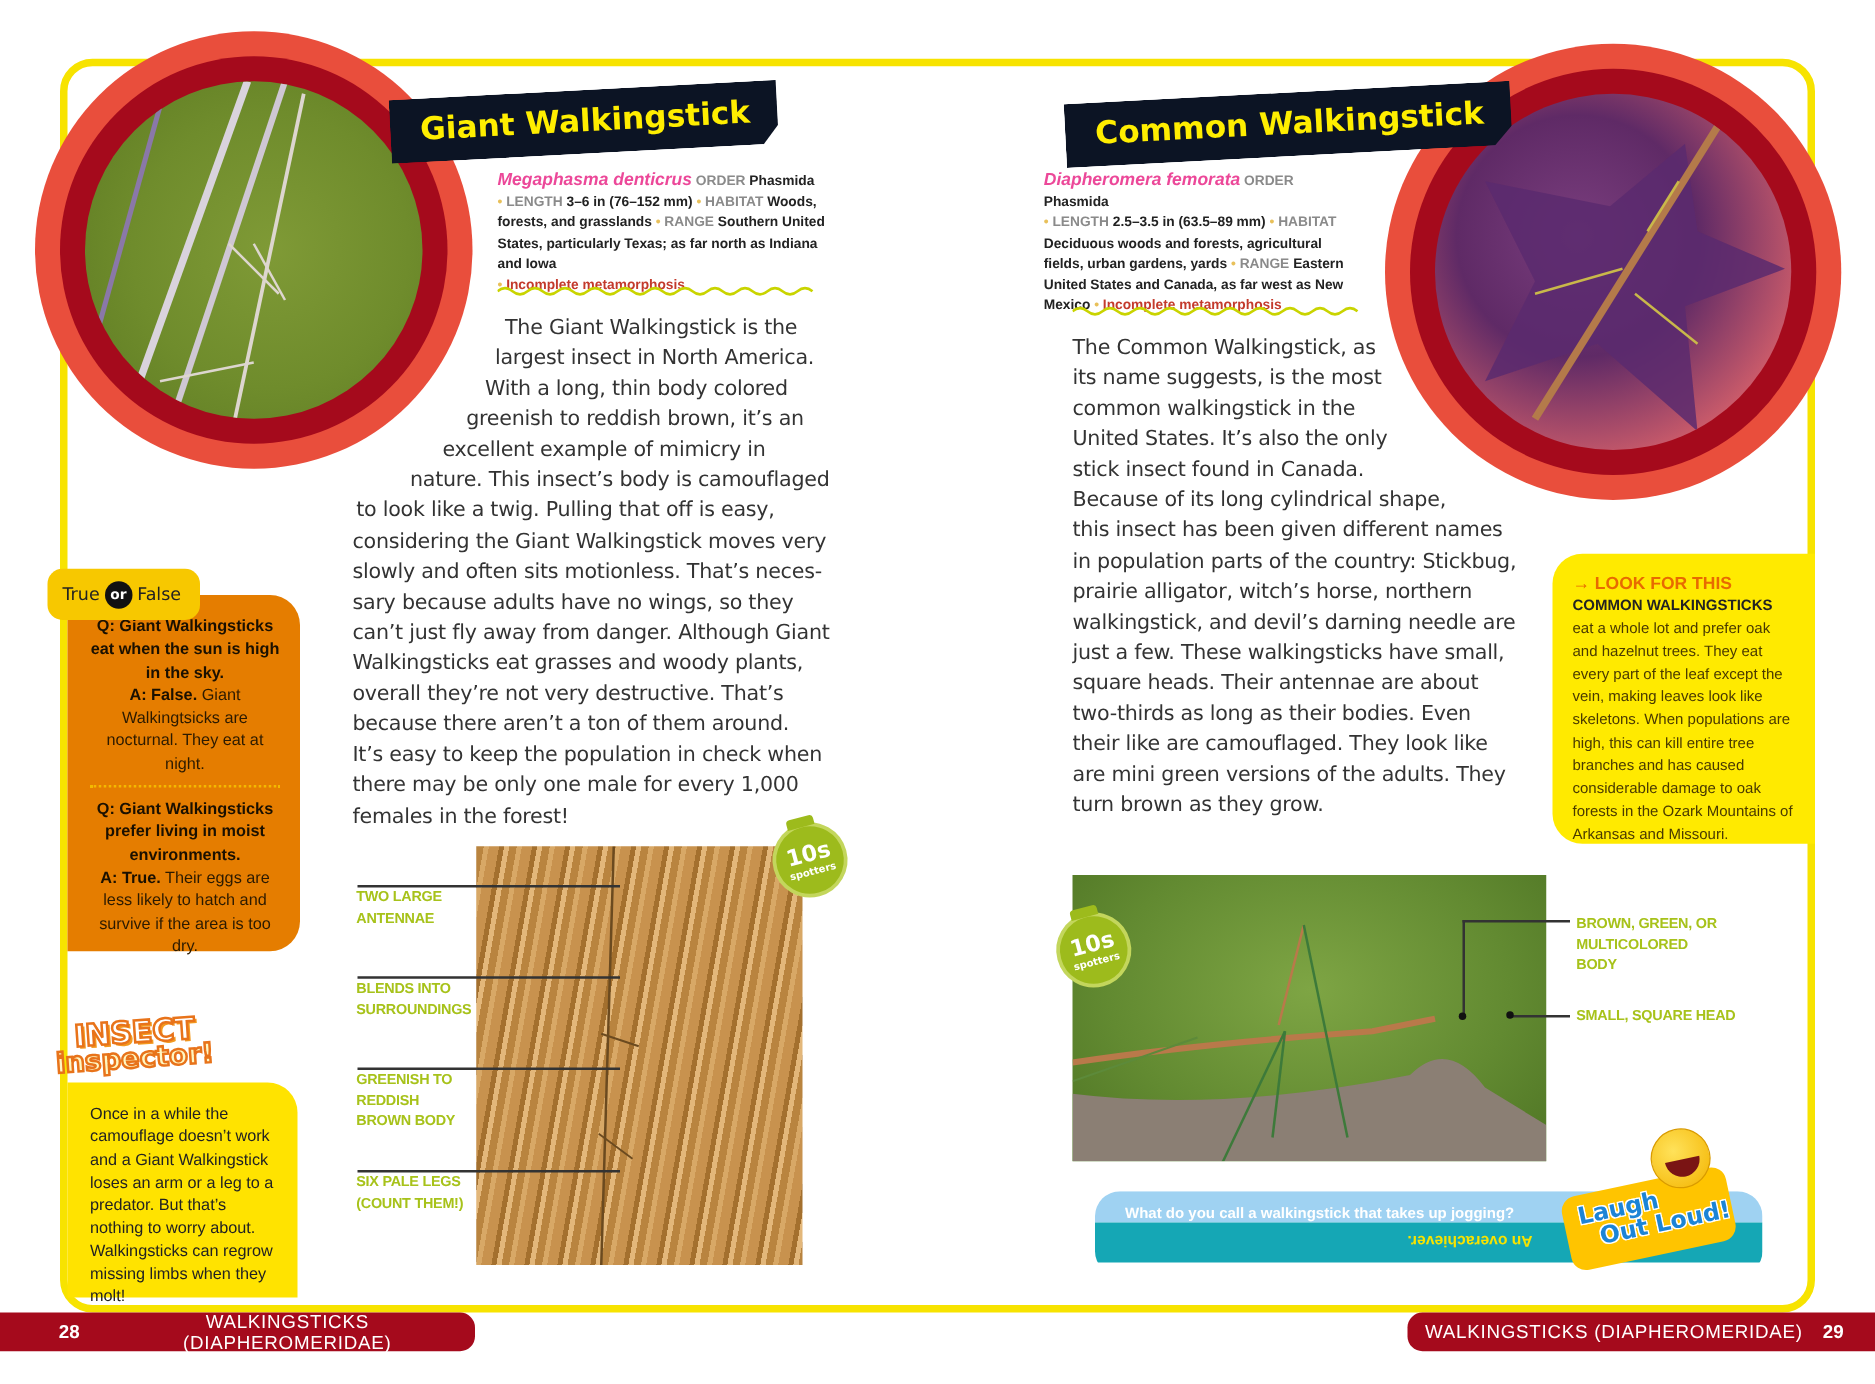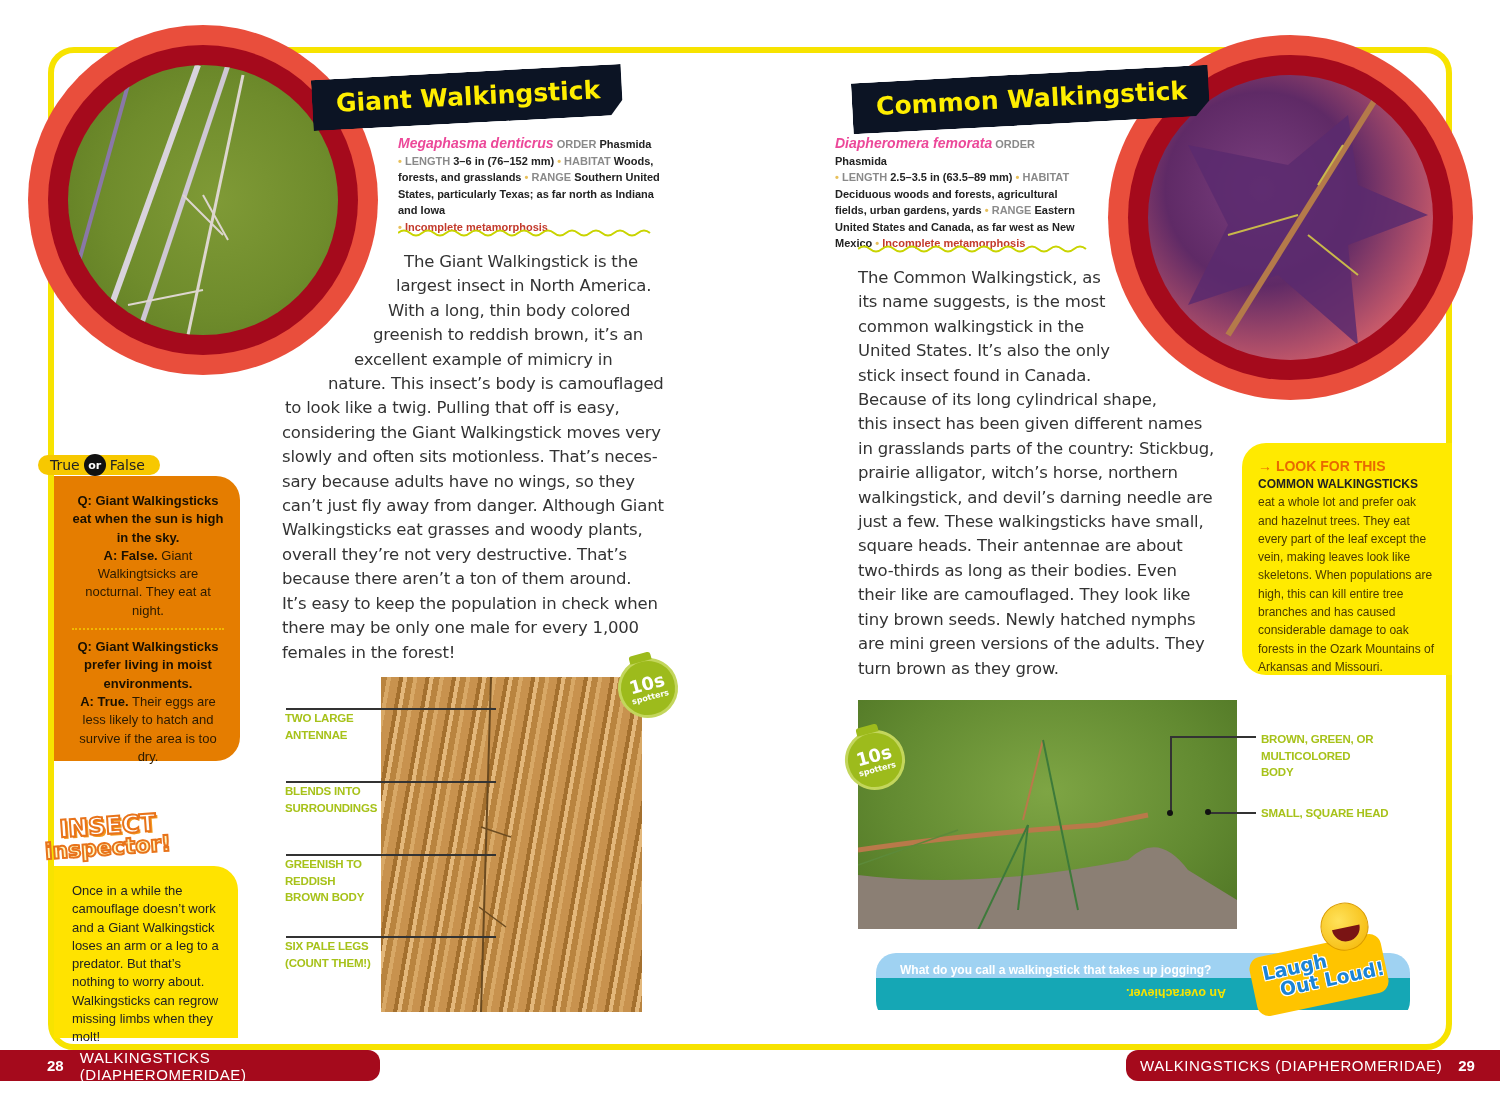--- a/index.html
+++ b/index.html
@@ -43,21 +43,21 @@
   .wavy { position: absolute; height: 10px; }
 
   .body-text {
     position: absolute; font-family: "DejaVu Sans", sans-serif; font-size: 16.5px;
     line-height: 24.4px; color: #333; font-weight: normal; letter-spacing: -0.2px;
   }
   .body-text .line { display: block; white-space: nowrap; }
 
   
   .tf-tab {
-    position: absolute; left: 38px; top: 455px; width: 122px; height: 20px;
+    position: absolute; left: 38px; top: 455px; width: 122px; height: 41px;
     background: #f7c800; border-radius: 12px; padding: 4px 12px;
     font-size: 14px; color: #222; display: flex; align-items: center; gap: 4px; z-index: 3;
   }
   .tf-or { background: #111; color: #fff; border-radius: 50%; width: 22px; height: 22px;
     font-size: 11px; font-weight: bold; display: inline-flex; align-items: center; justify-content: center; }
   .tf-box {
     position: absolute; left: 54px; top: 476px; width: 186px; height: 285px;
     background: #e57d00; border-radius: 0 24px 24px 0; padding: 16px 16px 12px 18px;
     font-family: "Liberation Sans", sans-serif; font-size: 13px; line-height: 18.3px; color: #2b1a00; text-align: center;
   }
@@ -132,21 +132,21 @@
     background: radial-gradient(circle at 40% 35%, #ffe25a, #f4b400); border: 1px solid #d99b00;
   }
   .lol .face::after { content: ""; position: absolute; left: 10px; top: 24px; width: 28px; height: 14px;
     background: #7a1414; border-radius: 0 0 14px 14px; }
 
   
   .footer {
     position: absolute; top: 1050px; height: 31px; background: #a50a1c; color: #fff;
     font-family: "Liberation Sans", sans-serif; font-size: 15px; display: flex; align-items: center; gap: 16px;
   }
-  .footer.left { left: 0; width: 380px; border-radius: 0 12px 12px 0; padding-left: 47px; }
+  .footer.left { left: 0; width: 380px; border-radius: 0 12px 12px 0; padding-left: 47px; text-align: center; }
   .footer.right { left: 1126px; width: 374px; border-radius: 12px 0 0 12px; padding-left: 14px; }
   .footer .num { font-weight: bold; }
   .footer .sec { letter-spacing: 0.6px; }
 </style>
 </head>
 <body>
 
 <div class="frame"></div>
 
 <div class="circle" style="left:28px; top:25px; width:350px; height:350px;">
@@ -288,28 +288,27 @@
 </svg>
 
 <div class="body-text" style="left:858px; top:266px; width:350px;">
   <span class="line">The Common Walkingstick, as</span>
   <span class="line">its name suggests, is the most</span>
   <span class="line">common walkingstick in the</span>
   <span class="line">United States. It’s also the only</span>
   <span class="line">stick insect found in Canada.</span>
   <span class="line">Because of its long cylindrical shape,</span>
   <span class="line">this insect has been given different names</span>
-  <span class="line">in grasslands parts of the country: Stickbug,</span>
+  <span class="line">in population parts of the country: Stickbug,</span>
   <span class="line">prairie alligator, witch’s horse, northern</span>
   <span class="line">walkingstick, and devil’s darning needle are</span>
   <span class="line">just a few. These walkingsticks have small,</span>
   <span class="line">square heads. Their antennae are about</span>
   <span class="line">two-thirds as long as their bodies. Even</span>
   <span class="line">their like are camouflaged. They look like</span>
-  <span class="line">tiny brown seeds. Newly hatched nymphs</span>
   <span class="line">are mini green versions of the adults. They</span>
   <span class="line">turn brown as they grow.</span>
 </div>
 
 <div class="look-box">
   <div class="look-title">→ LOOK FOR THIS</div>
   <b>COMMON WALKINGSTICKS</b>
   <span>eat a whole lot and prefer oak and hazelnut trees. They eat every part of the leaf except the vein, making leaves look like skeletons. When populations are high, this can kill entire tree branches and has caused considerable damage to oak forests in the Ozark Mountains of Arkansas and Missouri.</span>
 </div>
 

